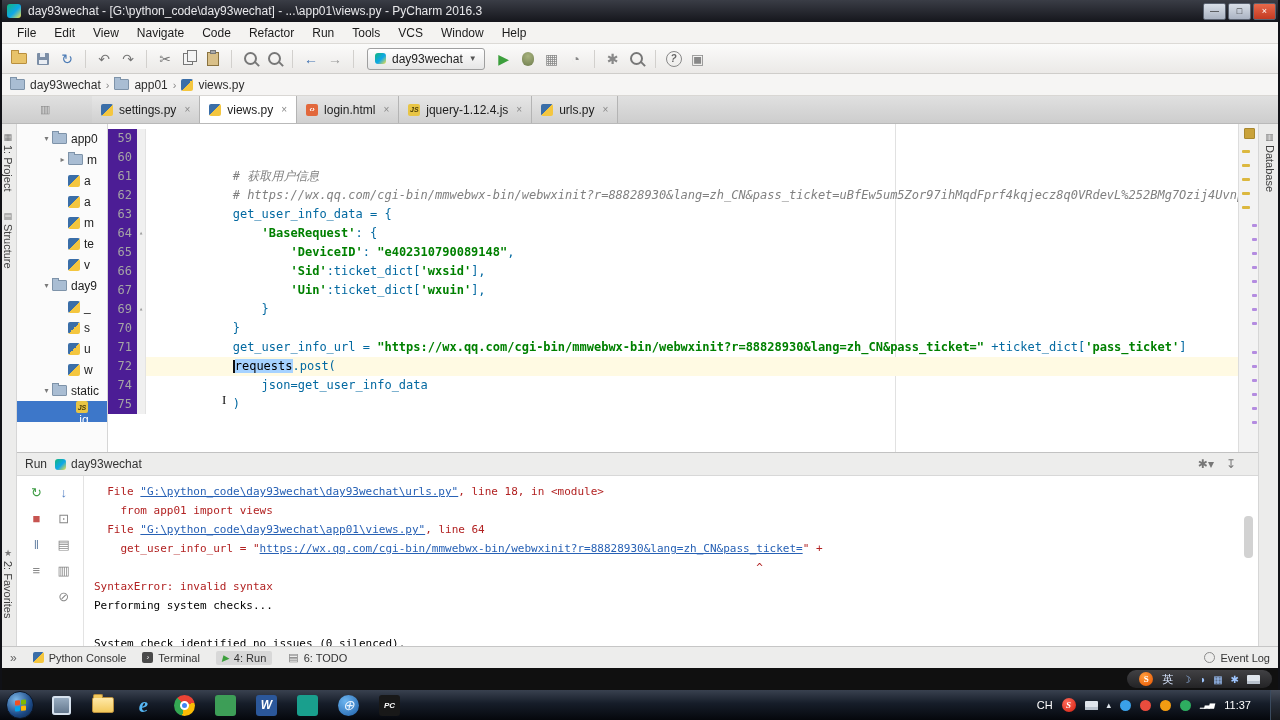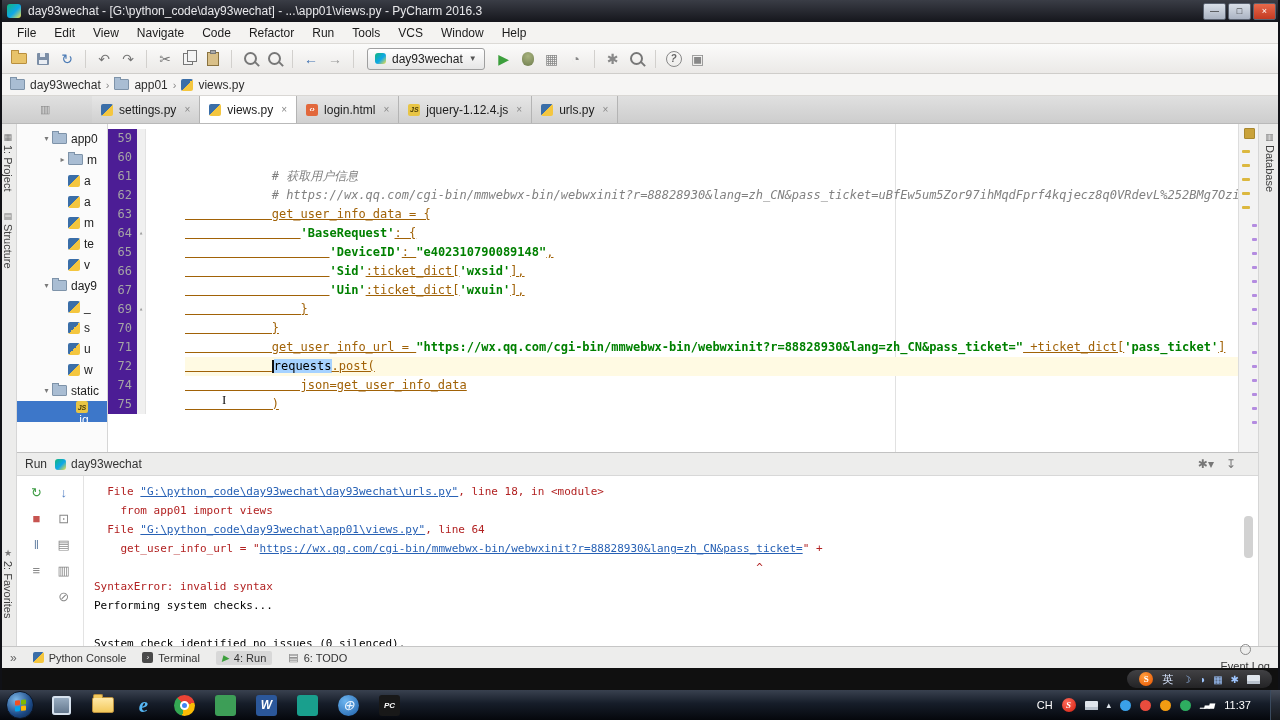--- a/index.html
+++ b/index.html
@@ -79,23 +79,23 @@
   .trow{height:21px;display:flex;align-items:center;font-size:12px;color:#222;white-space:nowrap;overflow:hidden;box-sizing:border-box;}
   .trow .arr{width:11px;font-size:8px;color:#7a7a7a;text-align:center;flex:none;}
   .trow .tlabel{margin-left:4px;}
   .trow.sel{background:#3d77c9;color:#fff;flex-direction:column;}
   
   .editor{position:absolute;left:108px;top:124px;width:1130px;height:328px;background:#fff;overflow:hidden;padding-top:5px;box-sizing:border-box;}
   .guide{position:absolute;left:787px;top:0;bottom:0;width:1px;background:#e1e1e1;}
   .erow{display:flex;height:19px;line-height:19px;font-family:"DejaVu Sans Mono",monospace;font-size:12px;position:relative;}
   .eg{flex:none;width:24px;padding-right:5px;background:#4c1d95;color:#a5a5a5;text-align:right;box-sizing:content-box;}
   .ef{flex:none;width:8px;background:#f0f0f0;border-right:1px solid #e3e3e3;font-size:7px;color:#9a9a9a;text-align:center;}
-  .ecode{flex:1;white-space:pre;overflow:hidden;margin-left:39px;}
+  .ecode{flex:1;white-space:pre;overflow:hidden;}
   .erow.cur .ecode{background:#fffae3;}
-  .pln{color:#a16207;text-decoration:underline;}
+  .pln{color:#0369a1;}
   .cmt{color:#808080;font-style:italic;}
   .str{color:#008000;font-weight:bold;}
   .sel{background:#a6d2ff;color:#000;}
   .caretbar{display:inline-block;width:0;height:13px;border-left:2px solid #101010;vertical-align:middle;}
   .ibeam{position:absolute;left:114px;top:268px;font-family:"Liberation Serif",serif;font-size:13px;color:#111;z-index:6;}
   
   .estripe{position:absolute;left:1238px;top:124px;width:20px;height:328px;background:#f3f3f3;border-left:1px solid #ddd;box-sizing:border-box;}
   .estripe .ind{position:absolute;left:5px;top:4px;width:9px;height:9px;border:1px solid #a8882f;border-radius:1px;}
   .mark{position:absolute;height:3px;border-radius:1px;}
   .mark.ml{left:3px;width:8px;}
@@ -114,21 +114,21 @@
   .err{color:#b22222;}
   .out{color:#000;}
   .lnk{color:#2761b5;text-decoration:underline;}
   .cscroll{position:absolute;right:5px;top:40px;width:9px;height:42px;background:#d2d2d2;border-radius:4px;}
   
   .bottombar{position:absolute;left:0;top:646px;width:100%;height:22px;background:#ededec;border-top:1px solid #c6c6c6;
     box-sizing:border-box;display:flex;align-items:center;font-size:11px;color:#333;padding:0 10px;gap:16px;}
   .bbitem{display:flex;align-items:center;gap:5px;}
   .bbitem.active{background:#d8d8d8;border-radius:2px;padding:1px 6px;}
   .bb-more{color:#666;font-size:12px;}
-  .bb-right{margin-left:auto;display:flex;align-items:center;gap:5px;flex-direction:column;}
+  .bb-right{margin-left:auto;display:flex;align-items:center;gap:5px;}
   .ic-term{width:11px;height:11px;background:#4a4a4a;border-radius:2px;color:#fff;font-size:7px;line-height:11px;text-align:center;}
   .ic-runplay{color:#3c9f3c;font-size:9px;}
   .ic-eventcircle{width:9px;height:9px;border:1px solid #8a8a8a;border-radius:50%;}
   .fic.small{width:11px;height:11px;}
   
   .desktop{position:absolute;left:0;top:668px;width:100%;height:22px;background:#101010;}
   .sogou{position:absolute;right:8px;top:2px;height:18px;border-radius:9px;background:linear-gradient(#414144,#232325);
     display:flex;align-items:center;gap:9px;padding:0 12px;color:#d8e6ff;font-size:11px;}
   .sogou .slogo{width:14px;height:14px;border-radius:50%;background:radial-gradient(circle at 35% 30%,#ff9d3c,#e85400);
     color:#fff;font-size:9px;font-weight:bold;display:flex;align-items:center;justify-content:center;font-family:"Liberation Serif",serif;}

